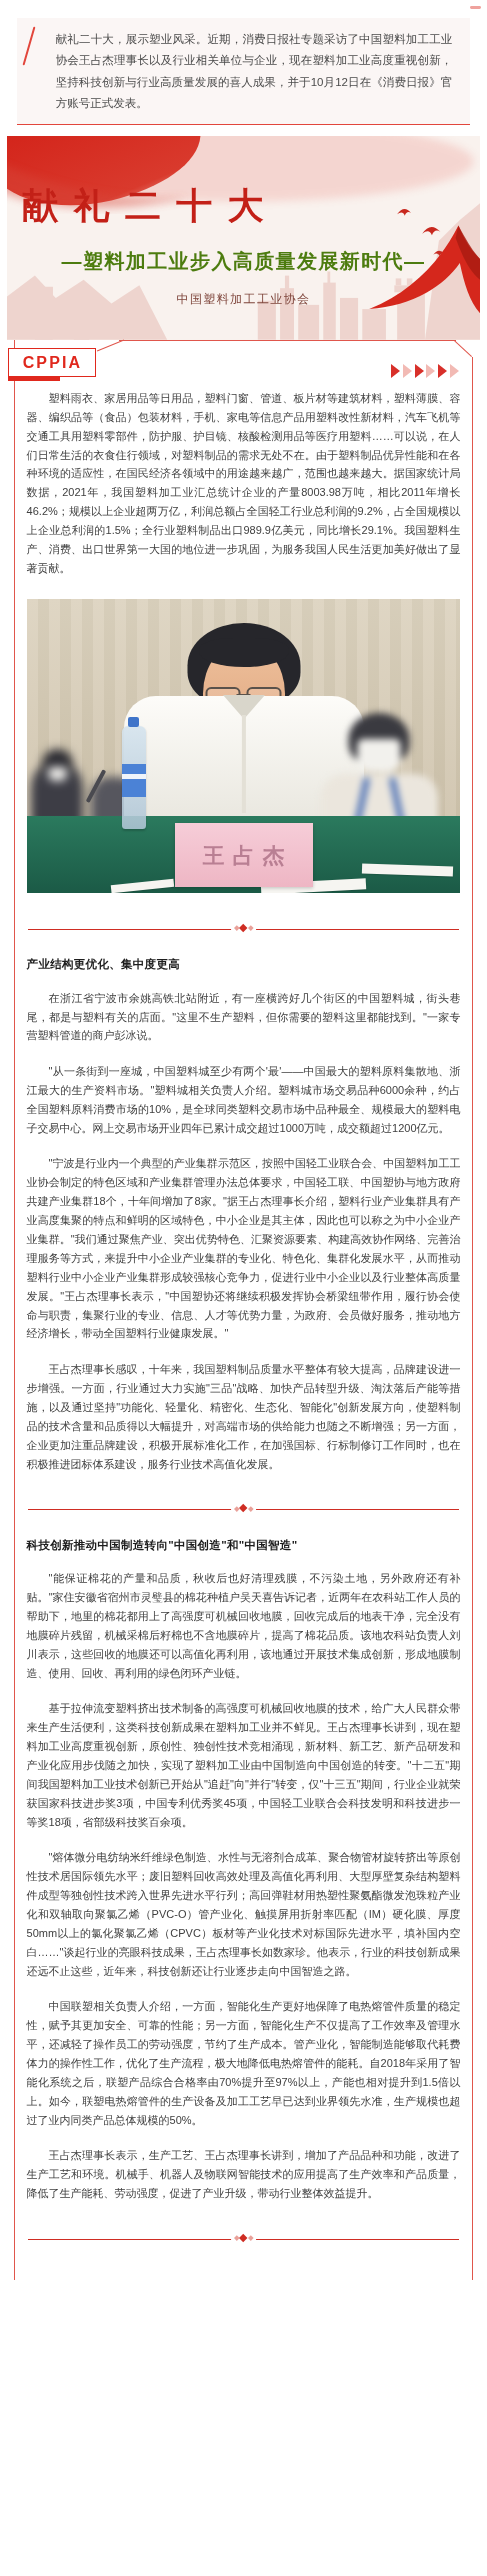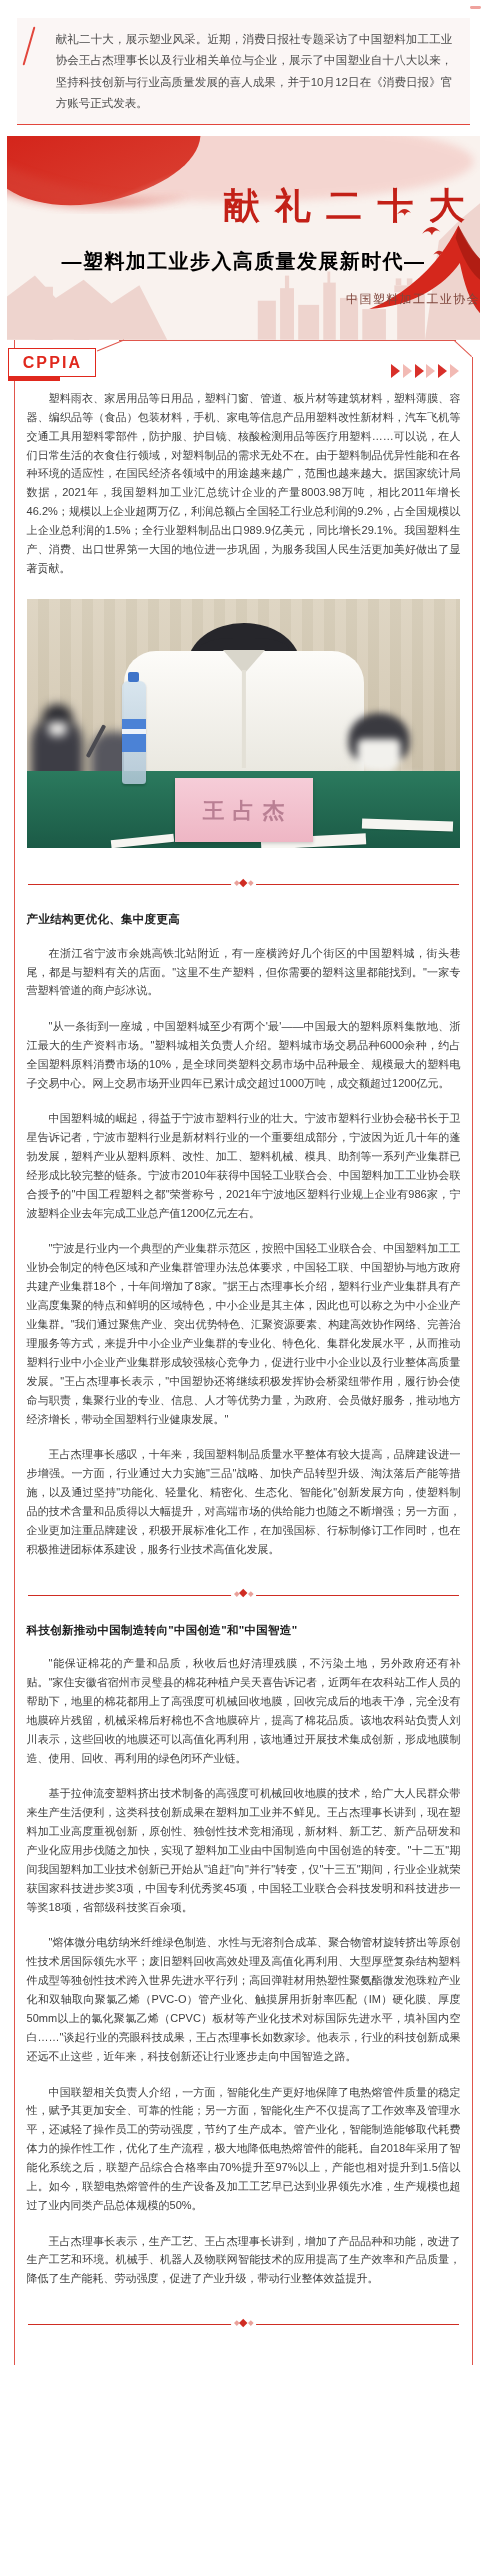--- a/index.html
+++ b/index.html
@@ -8,23 +8,23 @@
   .scroll-thumb{position:absolute;top:6.3px;right:5.6px;width:11px;height:2.8px;background:#efa29d;border-radius:1.4px;}
 
   
   .intro{position:relative;margin:18px 16.7px 0;background:#fbf6f5;padding:11px 18px 9.8px 39px;border-bottom:1.4px solid #e2463c;}
   .intro p{margin:0;font-size:11.5px;line-height:1.85;color:#4b4b4b;text-align:justify;}
   .slash{position:absolute;left:11px;top:8.4px;width:2.1px;height:40px;background:#e2463c;transform:rotate(16deg);border-radius:1.4px;}
 
   
   .banner{position:relative;margin:11px 7px 0;height:204px;background:#f9f2ee;overflow:hidden;}
   .banner svg{position:absolute;left:0;top:0;}
-  .banner-title{position:absolute;top:46px;left:0;right:0;text-align:right;font-family:"DejaVu Serif",serif;font-weight:bold;font-size:36px;color:#c32017;letter-spacing:15.3px;text-indent:15.3px;}
-  .banner-subtitle{position:absolute;top:112px;left:0;right:0;text-align:center;font-weight:bold;font-size:20px;color:#000000;letter-spacing:1.4px;}
-  .banner-org{position:absolute;top:155px;left:0;right:0;text-align:right;font-size:12px;color:#7f463c;letter-spacing:1.4px;}
+  .banner-title{position:absolute;top:46px;left:0;right:0;text-align:left;font-family:"DejaVu Serif",serif;font-weight:bold;font-size:36px;color:#c32017;letter-spacing:15.3px;text-indent:15.3px;}
+  .banner-subtitle{position:absolute;top:112px;left:0;right:0;text-align:center;font-weight:bold;font-size:20px;color:#4d7c0f;letter-spacing:1.4px;}
+  .banner-org{position:absolute;top:155px;left:0;right:0;text-align:center;font-size:12px;color:#7f463c;letter-spacing:1.4px;}
 
   
   .content-box{position:relative;margin:0 14px;padding:49px 12.6px 12.6px;}
   .bl{position:absolute;left:0;top:0;bottom:0;width:0.7px;background:#e0564c;}
   .br{position:absolute;right:0;top:16.7px;bottom:0;width:0.7px;background:#e0564c;}
   .bt{position:absolute;top:0;left:105px;right:17.4px;height:0.7px;background:#e0564c;}
   .notch-tr{position:absolute;top:7.7px;right:-2.1px;width:24px;height:0.7px;background:#e0564c;transform:rotate(43deg);}
   .badge-diag{position:absolute;top:4.9px;left:82px;width:29px;height:0.7px;background:#e0564c;transform:rotate(-22deg);}
   .badge{position:absolute;top:8.4px;left:-5.6px;width:86px;height:26.5px;background:#fff;border:1.4px solid #e0281d;display:flex;align-items:center;justify-content:center;}
   .badge span{font-weight:bold;font-size:16px;color:#e0281d;letter-spacing:2.1px;font-family:"Liberation Sans",sans-serif;}
@@ -37,21 +37,21 @@
   h3.sec{margin:21px 0 16.7px;font-size:11.5px;color:#1d1d1d;letter-spacing:0.3px;}
 
   .divider{position:relative;height:11px;margin:31px 1.4px 22px;}
   .divider .line{position:absolute;left:0;right:0;top:4.9px;height:0.7px;background:#cf2d23;}
   .divider .gem{position:absolute;left:50%;top:0.7px;transform:translateX(-50%);background:#fff;padding:0 4.2px;display:flex;align-items:center;gap:2.1px;}
   .divider .gem i{display:block;transform:rotate(45deg);}
   .divider .gem .sm{width:3.5px;height:3.5px;background:#e9a19a;}
   .divider .gem .lg{width:6.3px;height:6.3px;background:#cf2d23;}
 
   
-  .photo{position:relative;height:249px;margin:21px 0 21px;background:repeating-linear-gradient(90deg,#d8cdb7 0 11px,#cec3ab 11px 22px);overflow:hidden;}
+  .photo{position:relative;height:294px;margin:21px 0 21px;background:repeating-linear-gradient(90deg,#d8cdb7 0 11px,#cec3ab 11px 22px);overflow:hidden;}
   .ph-shade{position:absolute;inset:0;background:linear-gradient(rgba(255,255,255,.18),rgba(90,70,50,.08));}
   .ph-table{position:absolute;left:0;right:0;bottom:0;height:77px;background:linear-gradient(#2b7a5e,#1b5a46);}
   .ph-crowd{position:absolute;left:0;bottom:67px;width:119px;height:112px;filter:blur(4.9px);}
   .ph-crowd .c1{position:absolute;left:4.2px;bottom:0;width:52px;height:64px;background:#3d3d45;border-radius:42% 42% 0 0;}
   .ph-crowd .c1h{position:absolute;left:15.3px;bottom:46px;width:31px;height:31px;background:#2c2c32;border-radius:50%;}
   .ph-crowd .c1m{position:absolute;left:21px;bottom:45px;width:19.5px;height:14px;background:#f0efec;border-radius:2.8px 2.8px 7px 7px;}
   .ph-crowd .c2{position:absolute;left:64px;bottom:0;width:46px;height:49px;background:#56565e;border-radius:40% 40% 0 0;}
   .bottle{position:absolute;left:95px;bottom:64px;width:24px;height:103px;background:linear-gradient(rgba(214,228,238,.92),rgba(176,198,214,.88));border-radius:6.3px 6.3px 3.5px 3.5px;box-shadow:0 1.4px 2.1px rgba(0,0,0,.18);}
   .bottle:before{content:"";position:absolute;top:-9px;left:6.3px;width:11px;height:10.5px;background:#3f74c9;border-radius:2.1px;}
   .bottle:after{content:"";position:absolute;top:38px;left:0;right:0;height:33px;background:linear-gradient(#4b82d6 30%,#eef3fa 30% 45%,#4b82d6 45%);}
@@ -80,21 +80,21 @@
   .p3{left:84px;bottom:2.8px;width:63px;height:8.4px;transform:rotate(-6deg);}
 </style>
 </head>
 <body>
 
 <div class="page">
   <div class="scroll-thumb"></div>
 
   <section class="intro">
     <span class="slash"></span>
-    <p>献礼二十大，展示塑业风采。近期，消费日报社专题采访了中国塑料加工工业协会王占杰理事长以及行业相关单位与企业，展示了中国塑业自十八大以来，坚持科技创新与行业高质量发展的喜人成果，并于10月12日在《消费日报》官方账号正式发表。</p>
+    <p>献礼二十大，展示塑业风采。近期，消费日报社专题采访了中国塑料加工工业协会王占杰理事长以及行业相关单位与企业，现在塑料加工业高度重视创新，坚持科技创新与行业高质量发展的喜人成果，并于10月12日在《消费日报》官方账号正式发表。</p>
   </section>
 
   <section class="banner">
     <svg width="473" height="204" viewBox="0 0 679 292">
       <defs>
         <linearGradient id="brush" x1="0" y1="0" x2="1" y2="1">
           <stop offset="0" stop-color="#d21f16"></stop>
             <stop offset="0.75" stop-color="#d93a2d"></stop>
             <stop offset="1" stop-color="#d93a2d" stop-opacity="0"></stop>
         </linearGradient>
@@ -205,21 +205,20 @@
       <span class="line"></span>
         <span class="gem">
           <i class="sm"></i>
           <i class="lg"></i>
           <i class="sm"></i>
         </span>
     </div>
     <h3 class="sec">产业结构更优化、集中度更高</h3>
     <p class="para">在浙江省宁波市余姚高铁北站附近，有一座横跨好几个街区的中国塑料城，街头巷尾，都是与塑料有关的店面。"这里不生产塑料，但你需要的塑料这里都能找到。"一家专营塑料管道的商户彭冰说。</p>
     <p class="para">"从一条街到一座城，中国塑料城至少有两个'最'——中国最大的塑料原料集散地、浙江最大的生产资料市场。"塑料城相关负责人介绍。塑料城市场交易品种6000余种，约占全国塑料原料消费市场的10%，是全球同类塑料交易市场中品种最全、规模最大的塑料电子交易中心。网上交易市场开业四年已累计成交超过1000万吨，成交额超过1200亿元。</p>
-    <p class="para">中国塑料城的崛起，得益于宁波市塑料行业的壮大。宁波市塑料行业协会秘书长于卫星告诉记者，宁波市塑料行业是新材料行业的一个重要组成部分，宁波因为近几十年的蓬勃发展，塑料产业从塑料原料、改性、加工、塑料机械、模具、助剂等一系列产业集群已经形成比较完整的链条。宁波市2010年获得中国轻工业联合会、中国塑料加工工业协会联合授予的"中国工程塑料之都"荣誉称号，2021年宁波地区塑料行业规上企业有986家，宁波塑料企业去年完成工业总产值1200亿元左右。</p>
     <p class="para">"宁波是行业内一个典型的产业集群示范区，按照中国轻工业联合会、中国塑料加工工业协会制定的特色区域和产业集群管理办法总体要求，中国轻工联、中国塑协与地方政府共建产业集群18个，十年间增加了8家。"据王占杰理事长介绍，塑料行业产业集群具有产业高度集聚的特点和鲜明的区域特色，中小企业是其主体，因此也可以称之为中小企业产业集群。"我们通过聚焦产业、突出优势特色、汇聚资源要素、构建高效协作网络、完善治理服务等方式，来提升中小企业产业集群的专业化、特色化、集群化发展水平，从而推动塑料行业中小企业产业集群形成较强核心竞争力，促进行业中小企业以及行业整体高质量发展。"王占杰理事长表示，"中国塑协还将继续积极发挥协会桥梁纽带作用，履行协会使命与职责，集聚行业的专业、信息、人才等优势力量，为政府、会员做好服务，推动地方经济增长，带动全国塑料行业健康发展。"</p>
     <p class="para">王占杰理事长感叹，十年来，我国塑料制品质量水平整体有较大提高，品牌建设进一步增强。一方面，行业通过大力实施"三品"战略、加快产品转型升级、淘汰落后产能等措施，以及通过坚持"功能化、轻量化、精密化、生态化、智能化"创新发展方向，使塑料制品的技术含量和品质得以大幅提升，对高端市场的供给能力也随之不断增强；另一方面，企业更加注重品牌建设，积极开展标准化工作，在加强国标、行标制修订工作同时，也在积极推进团标体系建设，服务行业技术高值化发展。</p>
 
     <div class="divider">
       <span class="line"></span>
         <span class="gem">
           <i class="sm"></i>
           <i class="lg"></i>
           <i class="sm"></i>
         </span>

